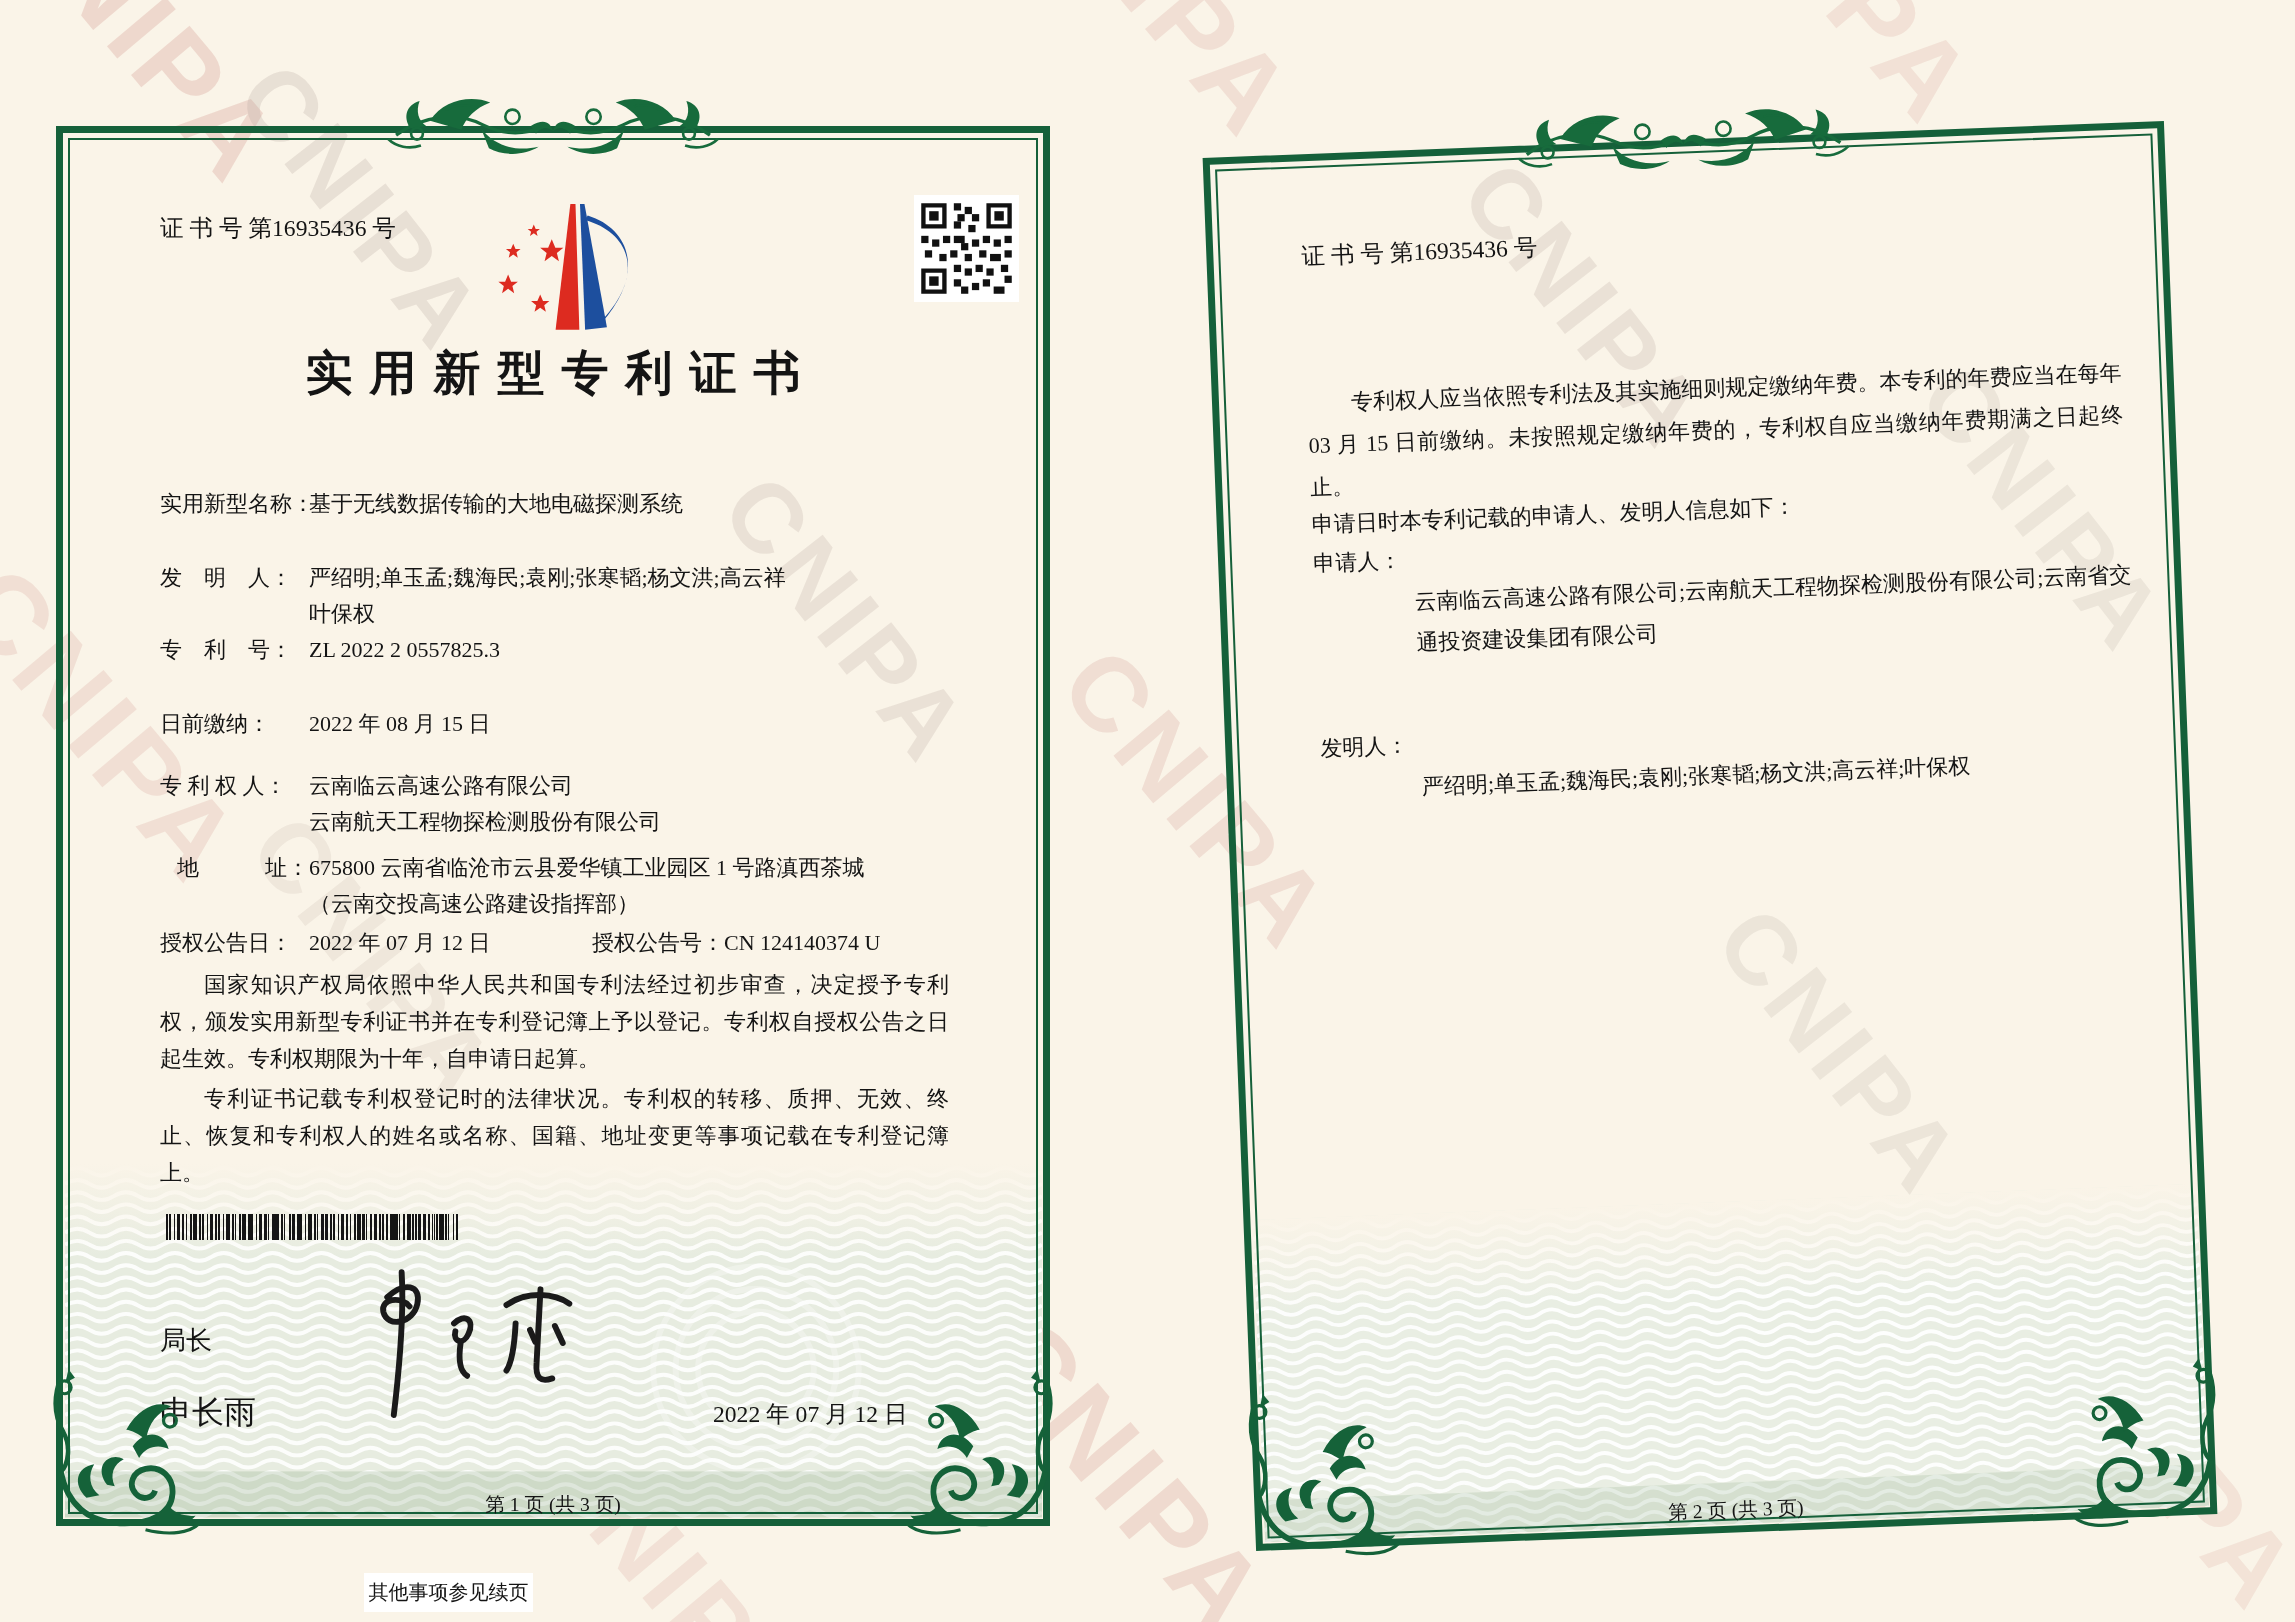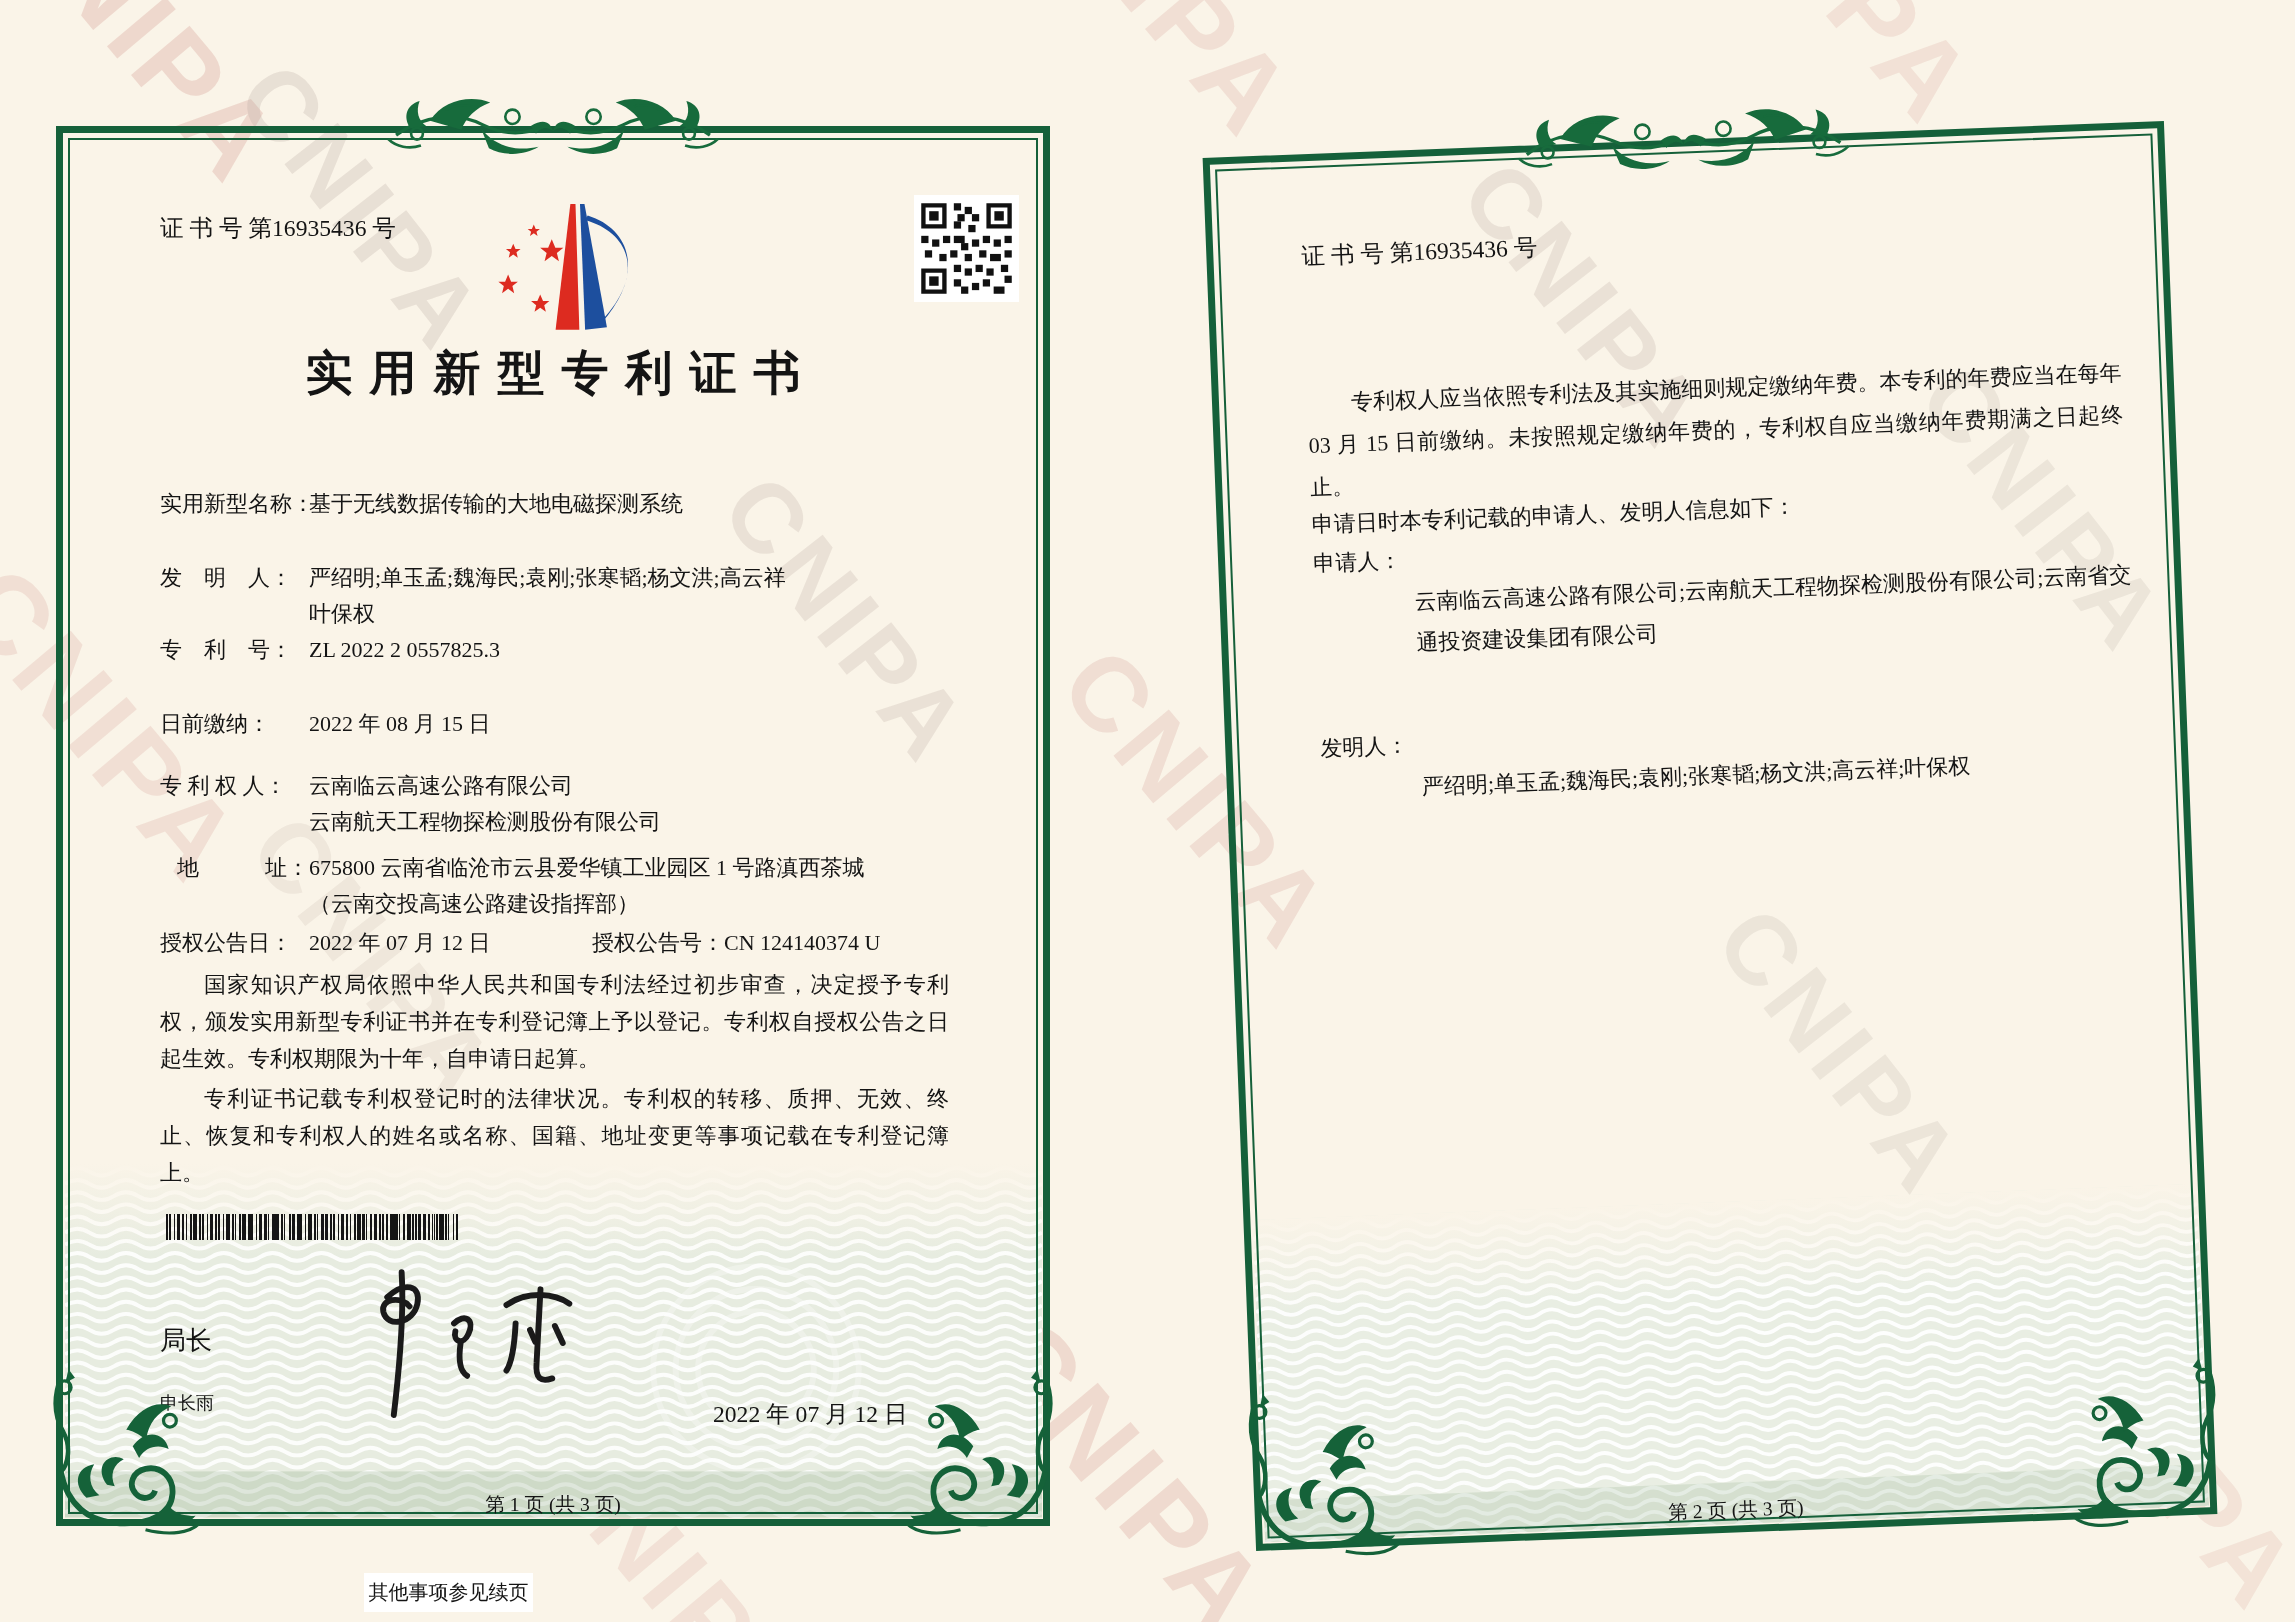--- a/index.html
+++ b/index.html
@@ -242,21 +242,21 @@
     <div class="txt" style="left:536px;top:803px;">
       <span>授权公告号：</span><span>CN 124140374 U</span>
     </div>
 
     <div class="para" style="left:104px;top:840px;width:789px;">国家知识产权局依照中华人民共和国专利法经过初步审查，决定授予专利权，颁发实用新型专利证书并在专利登记簿上予以登记。专利权自授权公告之日起生效。专利权期限为十年，自申请日起算。</div>
     <div class="para" style="left:104px;top:954px;width:789px;">专利证书记载专利权登记时的法律状况。专利权的转移、质押、无效、终止、恢复和专利权人的姓名或名称、国籍、地址变更等事项记载在专利登记簿上。</div>
 
     <div class="barcode" style="left:110px;top:1088px;width:292px;height:26px;"></div>
 
     <div class="txt" style="left:104px;top:1199px;font-size:26px;">局长</div>
-    <div class="txt" style="left:104px;top:1266px;font-size:18px;">申长雨</div>
+    <div class="txt" style="left:104px;top:1266px;font-size:32px;">申长雨</div>
 
     <svg class="sig" style="left:288px;top:1137px;width:262px;height:164px;" viewBox="0 0 400 250">
       <g fill="none" stroke="#1a1a1a" stroke-width="9" stroke-linecap="round">
         <path d="M66,52 C92,28 118,33 112,62 C106,92 66,100 60,74 C56,54 86,50 100,66"></path>
         <path d="M88,14 C92,80 84,165 76,232"></path>
         <path d="M168,92 C184,76 200,86 190,108 C182,126 166,120 170,104"></path>
         <path d="M178,122 C174,150 178,166 188,172"></path>
         <path d="M248,64 C280,42 322,46 344,62"></path>
         <path d="M300,40 L294,152 C292,176 300,182 318,176"></path>
         <path d="M262,92 C260,132 256,152 248,164"></path>

